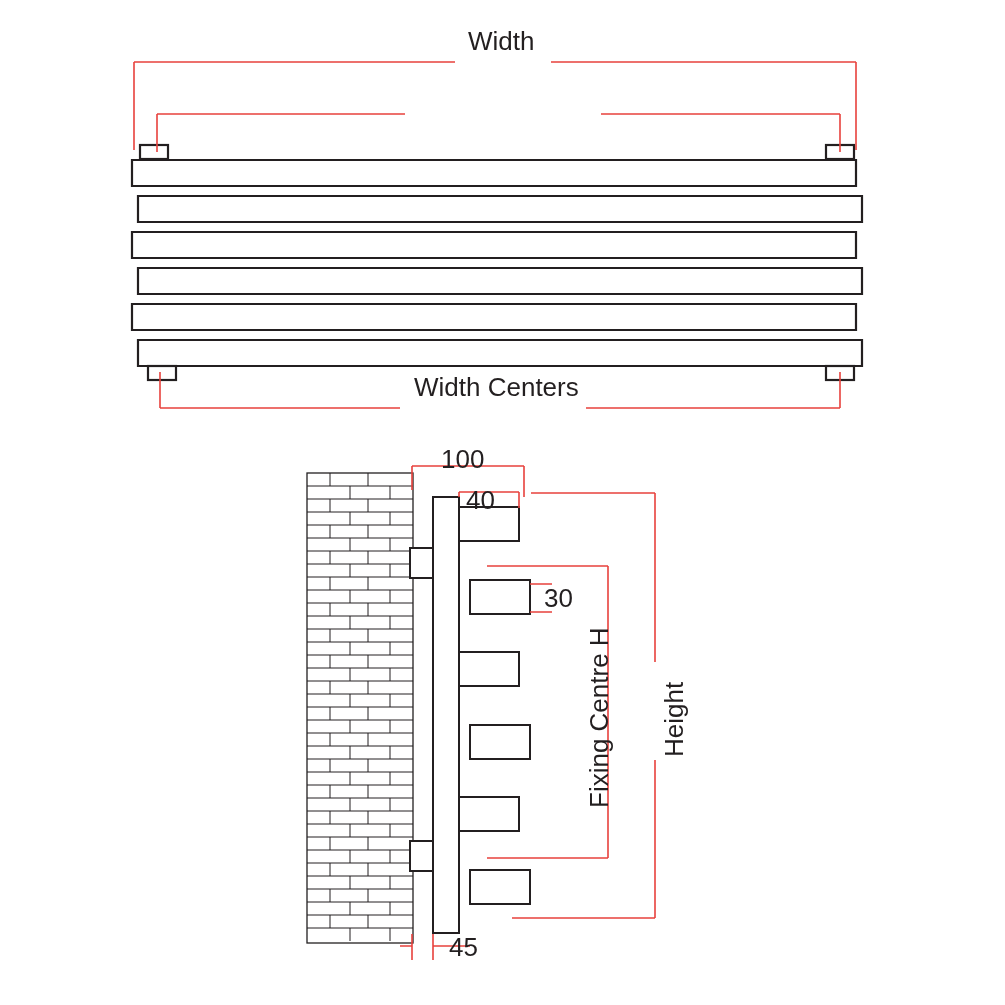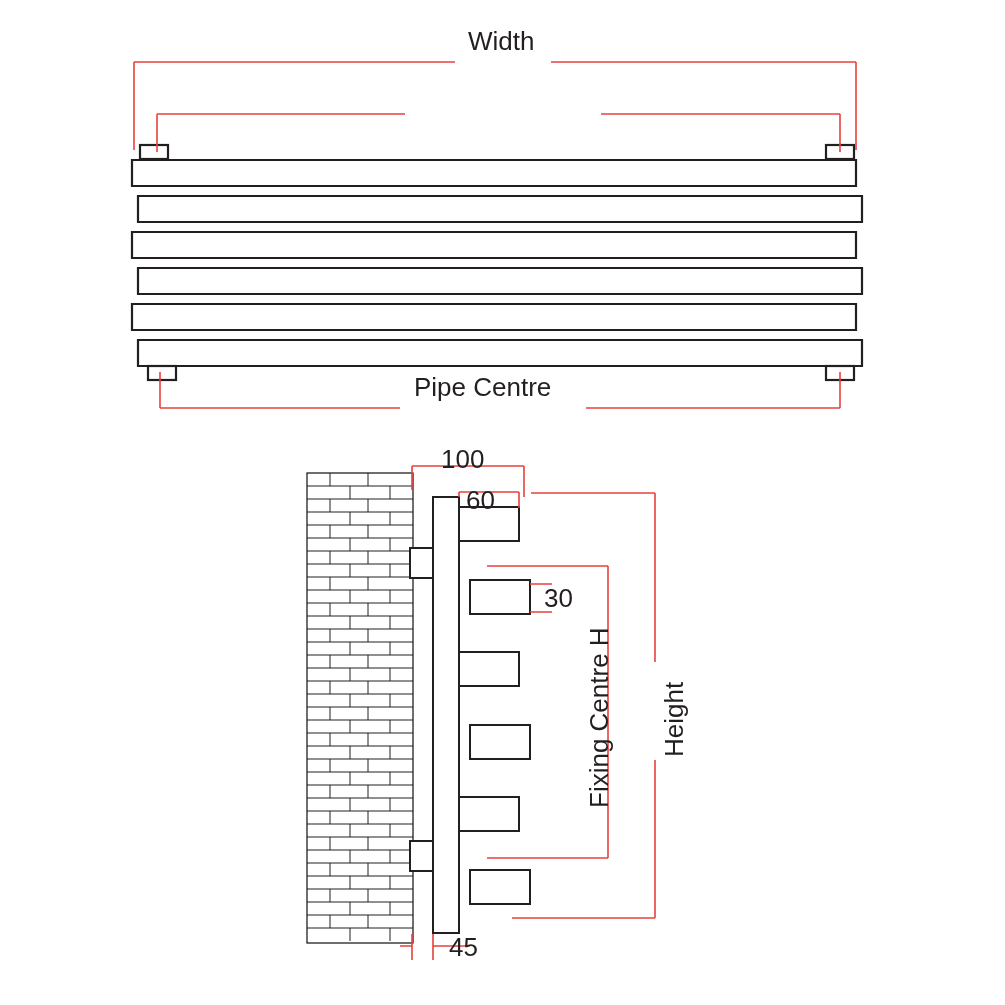--- a/index.html
+++ b/index.html
@@ -72,21 +72,21 @@
     </g>
 
     <g fill="#ffffff" stroke="none">
       <rect x="455" y="48" width="96" height="30"></rect>
       <rect x="405" y="100" width="196" height="30"></rect>
       <rect x="400" y="394" width="186" height="30"></rect>
     </g>
   </svg>
 
   <div class="lbl lbl-28" style="left:468px; top:28px;">Width</div>
-  <div class="lbl lbl-28" style="left:414px; top:374px;">Pipe Centre</div>
+  <div class="lbl lbl-28" style="left:414px; top:374px;">Width Centers</div>
 
   <svg class="layer" viewBox="0 0 1005 1005">
 
     <g stroke="#231f20" stroke-width="1.3" fill="#ffffff">
       <rect x="307" y="473" width="106" height="470"></rect>
     </g>
     <g stroke="#231f20" stroke-width="1">
       <line x1="307" y1="486" x2="413" y2="486"></line>
       <line x1="307" y1="499" x2="413" y2="499"></line>
       <line x1="307" y1="512" x2="413" y2="512"></line>
@@ -230,20 +230,20 @@
       <path d="M412 934 L412 960 M433 934 L433 960 M412 946 L400 946 M433 946 L470 946"></path>
     </g>
 
     <g fill="#ffffff" stroke="none">
       <rect x="565" y="614" width="34" height="196"></rect>
       <rect x="640" y="662" width="34" height="98"></rect>
     </g>
   </svg>
 
   <div class="lbl lbl-28" style="left:441px; top:446px;">100</div>
-  <div class="lbl lbl-28" style="left:466px; top:487px;">60</div>
+  <div class="lbl lbl-28" style="left:466px; top:487px;">40</div>
   <div class="lbl lbl-28" style="left:544px; top:585px;">30</div>
   <div class="lbl lbl-28" style="left:413px; top:934px;padding-left:36px;">45</div>
 
   <div class="lbl lbl-28 rot90" style="left:586px; top:808px;">Fixing Centre H</div>
   <div class="lbl lbl-28 rot90" style="left:661px; top:757px;">Height</div>
 
 </div>
 
 </body></html>

